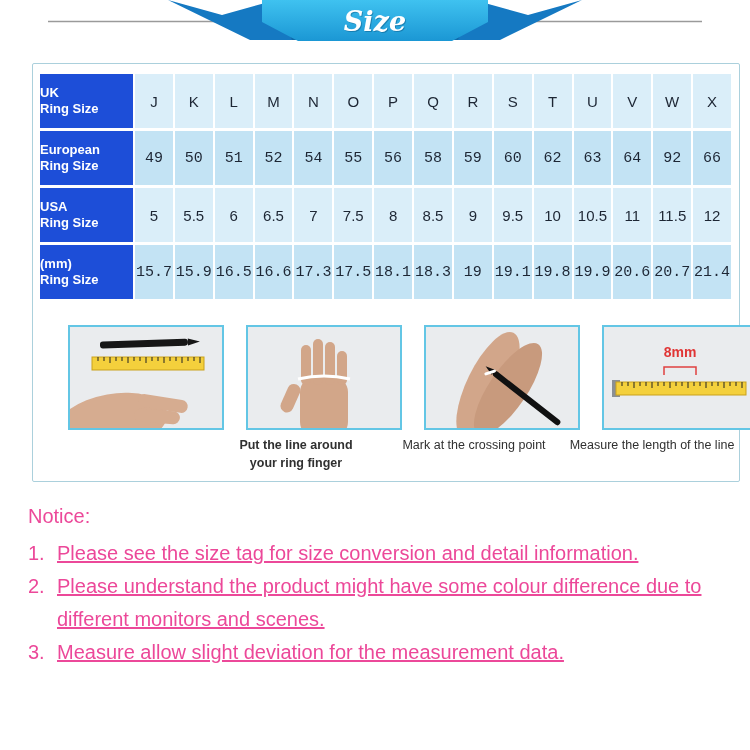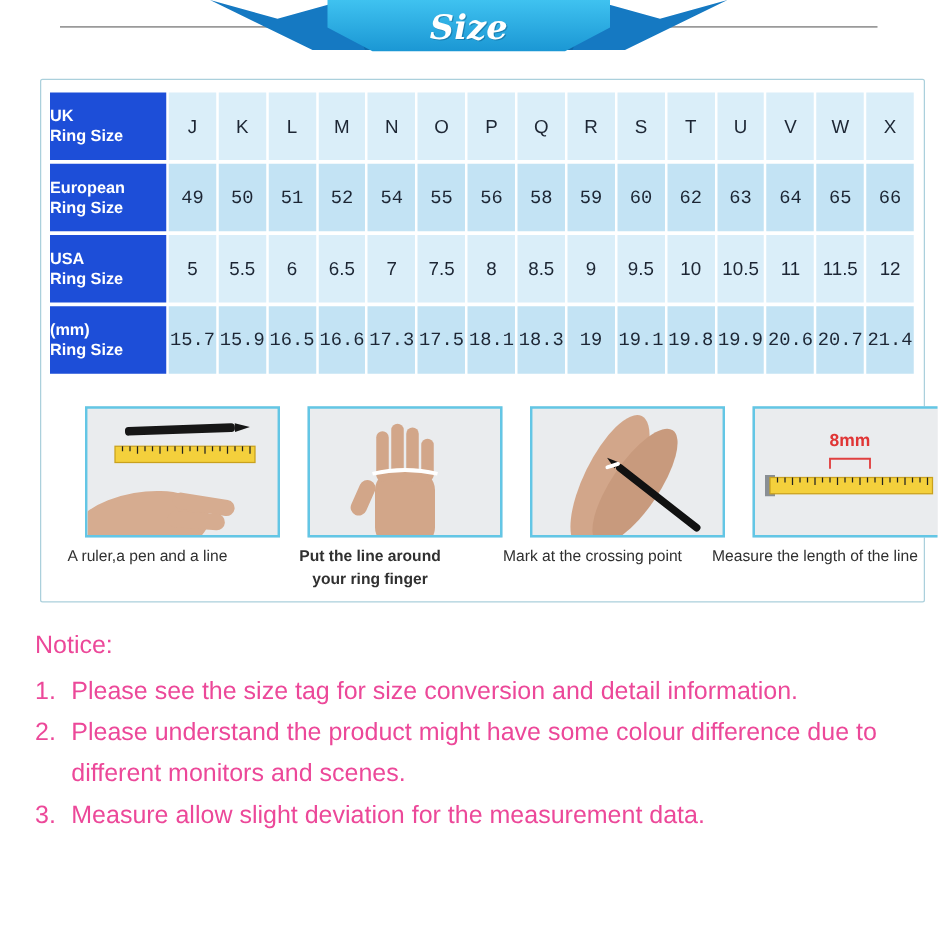--- a/index.html
+++ b/index.html
@@ -57,21 +57,21 @@
     text-align:center;line-height:1.4;width:176px;left:-10px;
   }
   .card.c2 figcaption{width:132px;left:12px;font-weight:bold;}
 
   
   .notice{
     position:absolute;left:28px;top:500px;width:708px;
     color:#ec4899;font-size:20px;line-height:33px;
   }
   .notice-title{margin-bottom:4px;}
-  .notice-item{padding-left:29px;}
+  .notice-item{padding-left:29px;text-decoration:underline;}
   .notice-num{display:inline-block;width:29px;margin-left:-29px;}
 </style>
 </head>
 <body>
 
 <div class="stage">
 
   <svg class="ribbon-svg" width="750" height="50" viewBox="0 0 750 50">
     <defs>
       <linearGradient id="bandGrad" x1="0" y1="0" x2="0" y2="1">
@@ -121,21 +121,21 @@
       <div class="cell deep">52</div>
       <div class="cell deep">54</div>
       <div class="cell deep">55</div>
       <div class="cell deep">56</div>
       <div class="cell deep">58</div>
       <div class="cell deep">59</div>
       <div class="cell deep">60</div>
       <div class="cell deep">62</div>
       <div class="cell deep">63</div>
       <div class="cell deep">64</div>
-      <div class="cell deep">65</div>
+      <div class="cell deep">92</div>
       <div class="cell deep">66</div>
       <div class="lab">
         <div>USA</div>
         <div>Ring Size</div>
       </div>
       <div class="cell lite">5</div>
       <div class="cell lite">5.5</div>
       <div class="cell lite">6</div>
       <div class="cell lite">6.5</div>
       <div class="cell lite">7</div>
@@ -184,21 +184,20 @@
             <rect x="22" y="30" width="112" height="13" fill="#f4d03c" stroke="#c9a11d" stroke-width="1"></rect>
             <path d="M28,30 v4 M34,30 v4 M40,30 v6 M46,30 v4 M52,30 v4 M58,30 v6 M64,30 v4 M70,30 v4 M76,30 v6 M82,30 v4 M88,30 v4 M94,30 v6 M100,30 v4 M106,30 v4 M112,30 v6 M118,30 v4 M124,30 v4 M130,30 v6" stroke="#222" stroke-width="1" fill="none"></path>
           </g>
           <g fill="#d6ac90">
             <ellipse cx="42" cy="95" rx="56" ry="28" transform="rotate(-10 42 95)"></ellipse>
             <rect x="68" y="70" width="50" height="13" rx="6.5" transform="rotate(9 93 76)"></rect>
             <rect x="64" y="83" width="46" height="13" rx="6.5" transform="rotate(4 87 89)"></rect>
           </g>
         </svg>
       </div>
-      <figcaption>A ruler,a pen and a line</figcaption>
     </figure>
 
     <figure class="card c2">
       <div class="photo">
         <svg width="152" height="101" viewBox="0 0 152 101">
           <rect x="0" y="0" width="152" height="101" fill="#eaecee"></rect>
           <g fill="#d2a689">
             <rect x="52" y="50" width="48" height="60" rx="15"></rect>
             <rect x="53" y="18" width="10" height="40" rx="5"></rect>
             <rect x="65" y="12" width="10" height="46" rx="5"></rect>

